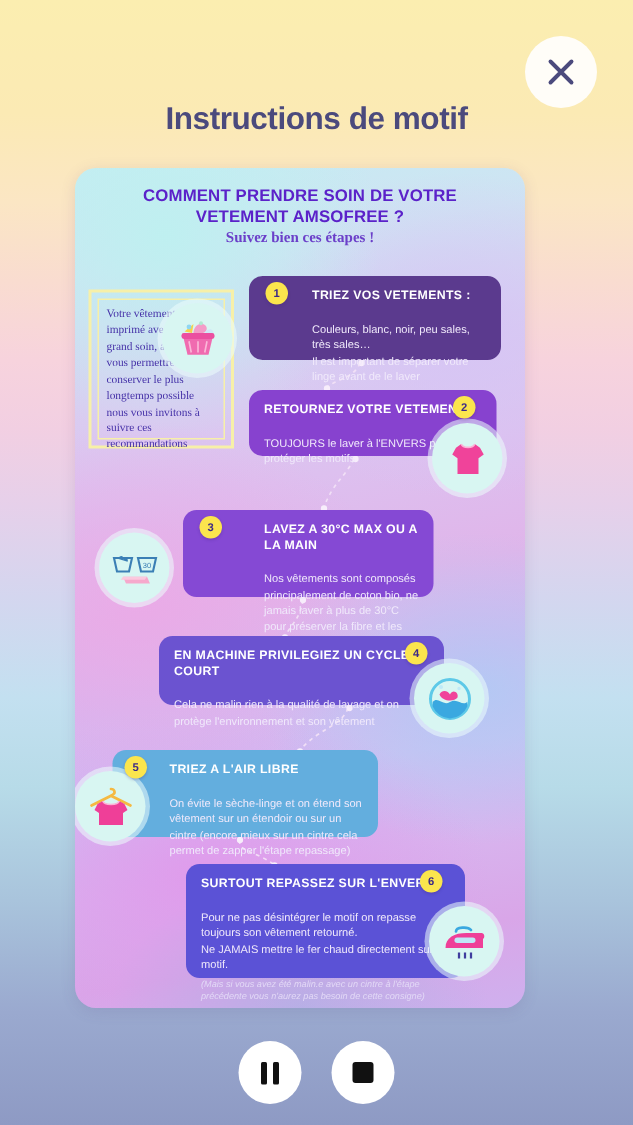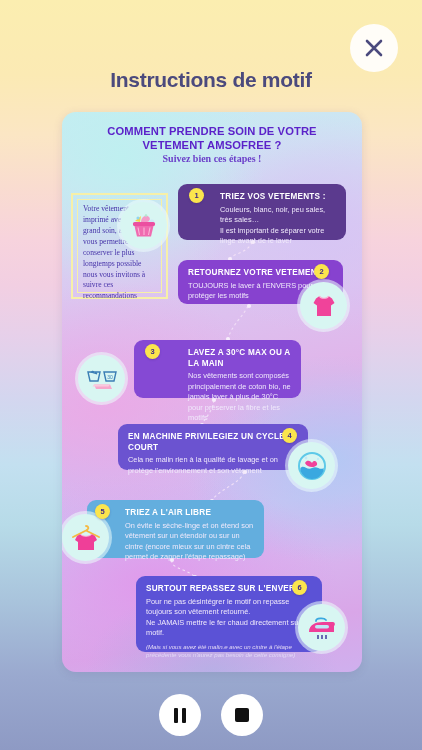--- a/index.html
+++ b/index.html
@@ -44,21 +44,21 @@
     font-size: 21px;
     font-weight: bold;
     color: #4b4a7d;
     letter-spacing: -0.3px;
     z-index: 20;
   }
 
   
   #infographic {
     position: absolute;
-    left: 62px; top: 112px;
+    left: 50px; top: 112px;
     width: 300px; height: 560px;
     border-radius: 14px;
     overflow: hidden;
     background:
       radial-gradient(ellipse 80% 40% at 20% 8%, rgba(190,240,240,0.95) 0%, rgba(190,240,240,0) 60%),
       radial-gradient(ellipse 70% 30% at 85% 20%, rgba(214,196,245,0.85) 0%, rgba(214,196,245,0) 65%),
       radial-gradient(ellipse 90% 35% at 15% 52%, rgba(236,168,230,0.8) 0%, rgba(236,168,230,0) 62%),
       radial-gradient(ellipse 80% 30% at 90% 62%, rgba(170,205,245,0.75) 0%, rgba(170,205,245,0) 62%),
       radial-gradient(ellipse 100% 32% at 30% 84%, rgba(225,150,235,0.85) 0%, rgba(225,150,235,0) 62%),
       linear-gradient(170deg,
@@ -125,21 +125,21 @@
     border-radius: 9px;
     z-index: 7;
     padding: 8px 10px 9px 10px;
   }
   .step .st-title {
     font-size: 8.2px; font-weight: bold;
     color: #ffffff; letter-spacing: 0.25px;
     line-height: 1.3;
   }
   .step .st-body {
-    margin-top: 2px;
+    margin-top: 12px;
     font-size: 7.4px;
     color: #f0e9fb;
     line-height: 1.42;
   }
   .step .st-note {
     margin-top: 4px;
     font-size: 6.1px; font-style: italic;
     color: #e2d8f6; line-height: 1.4;
   }
 

